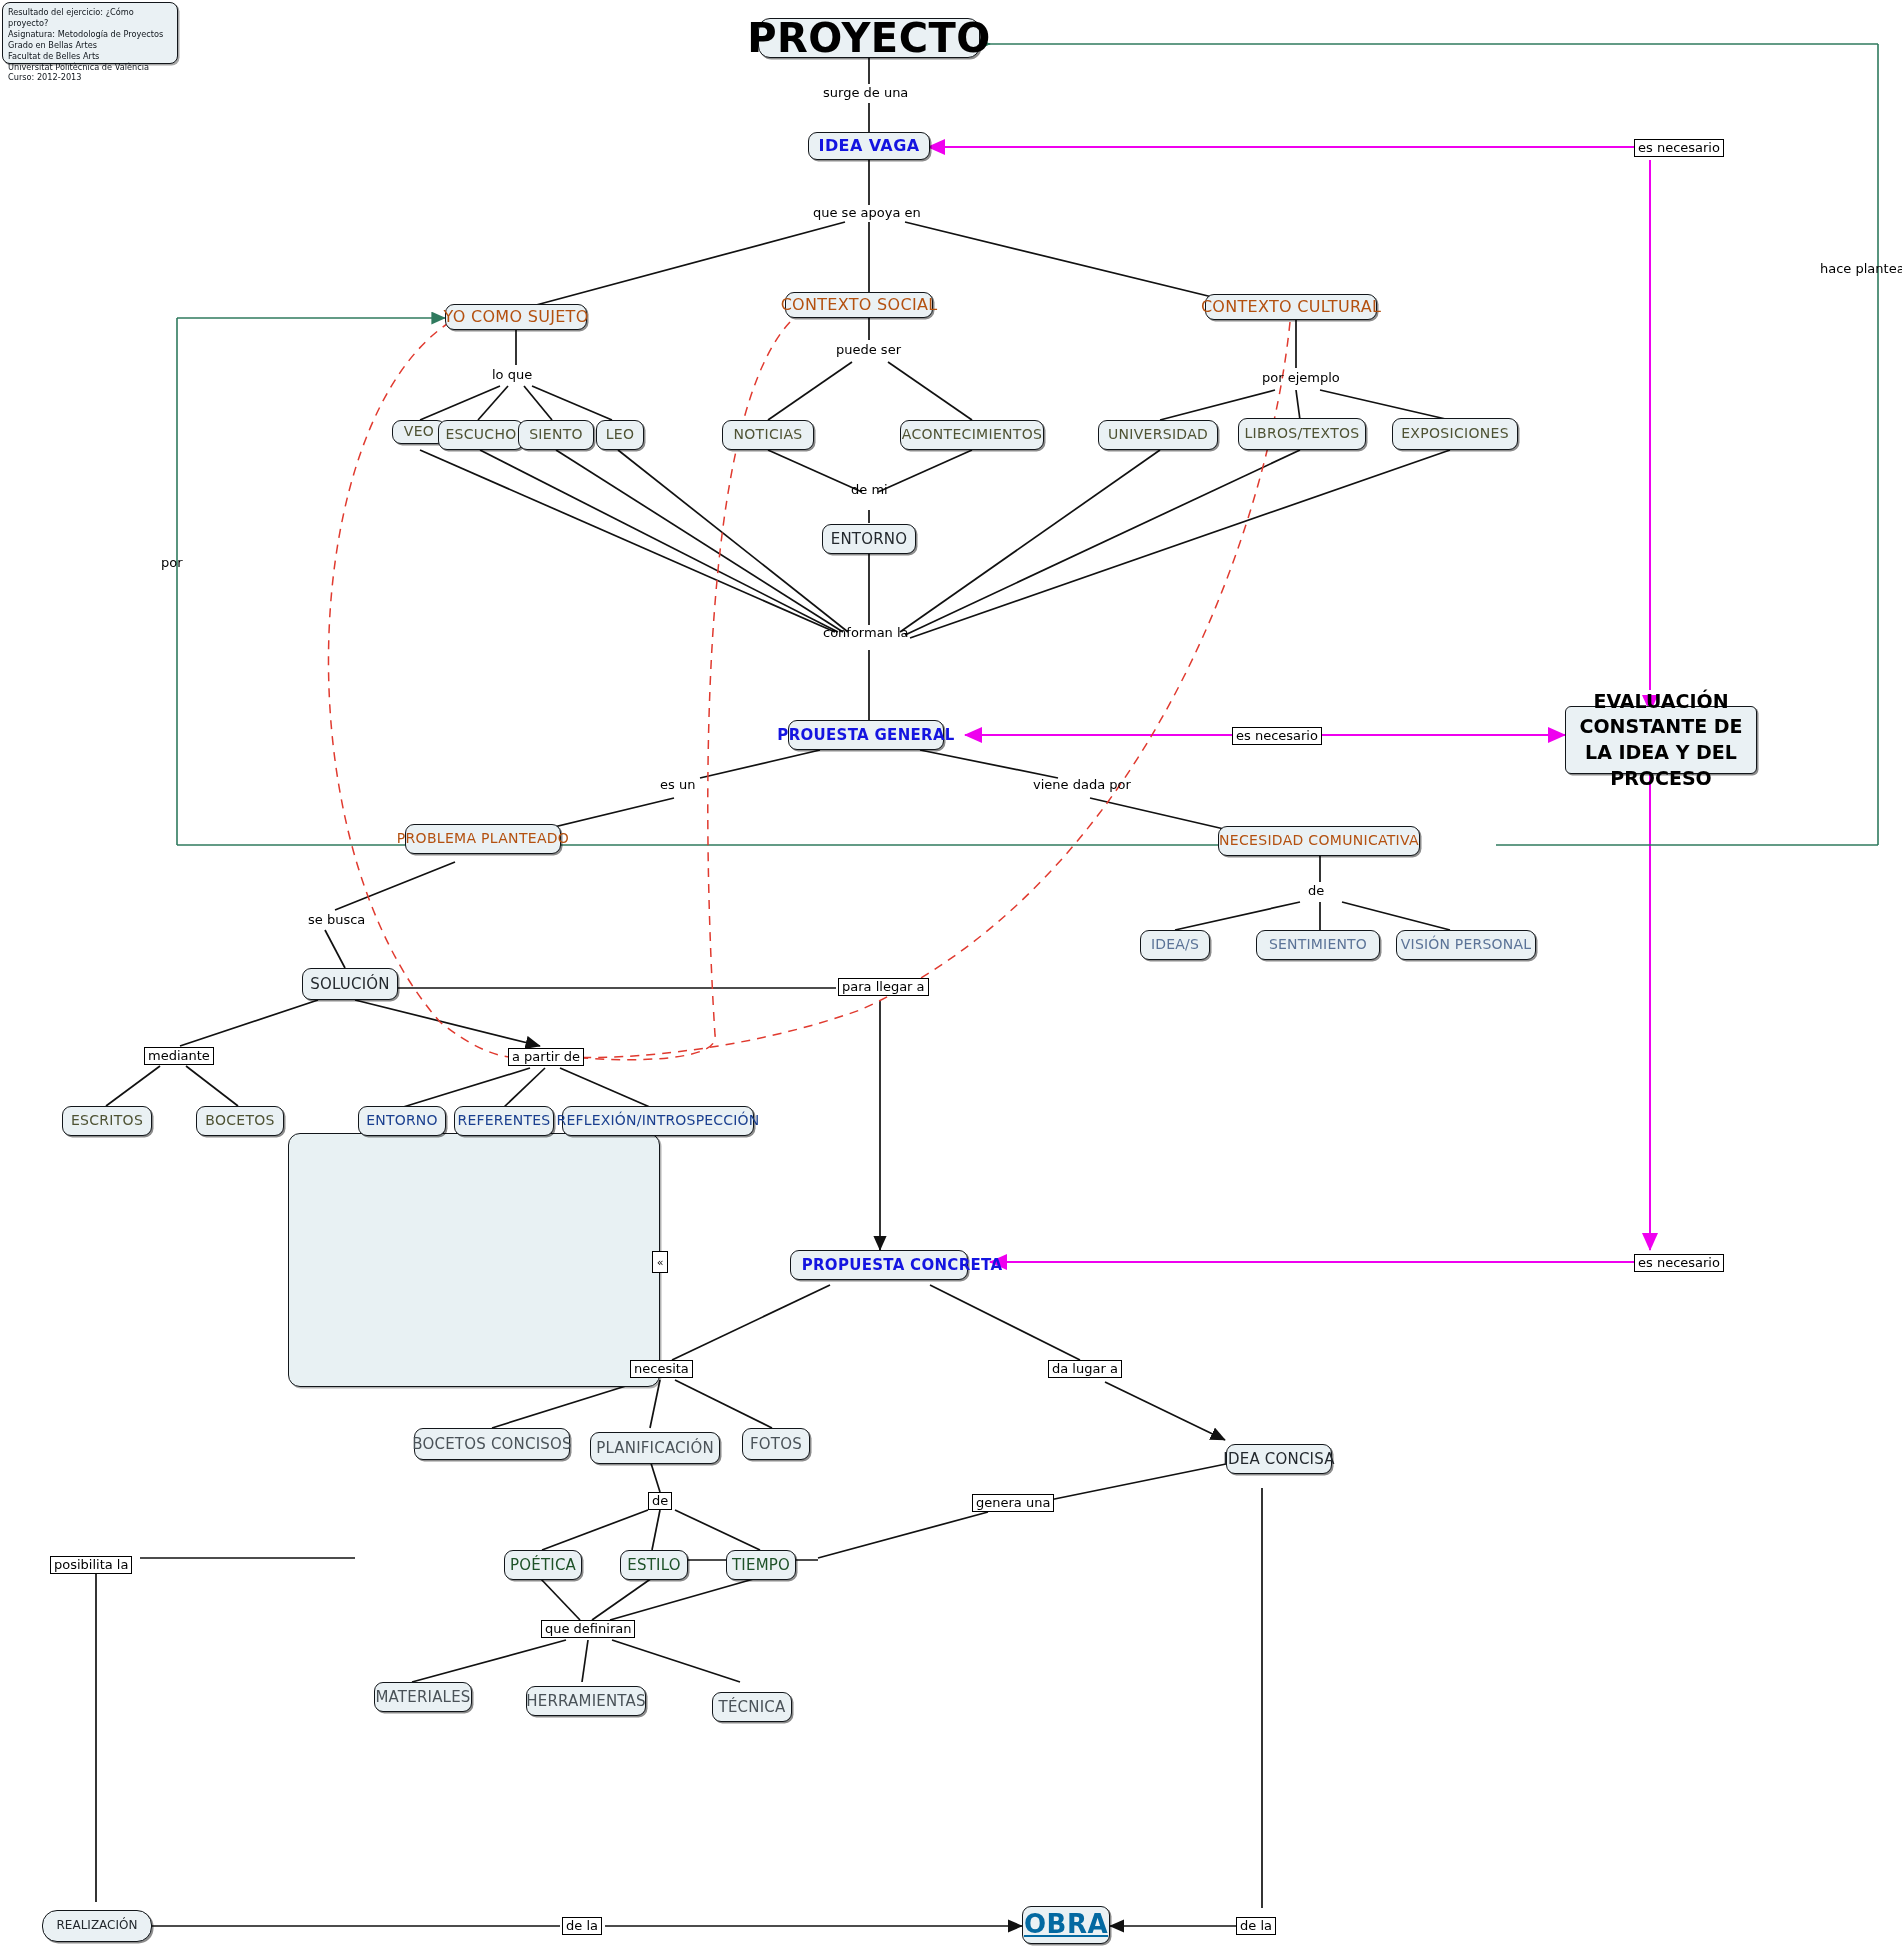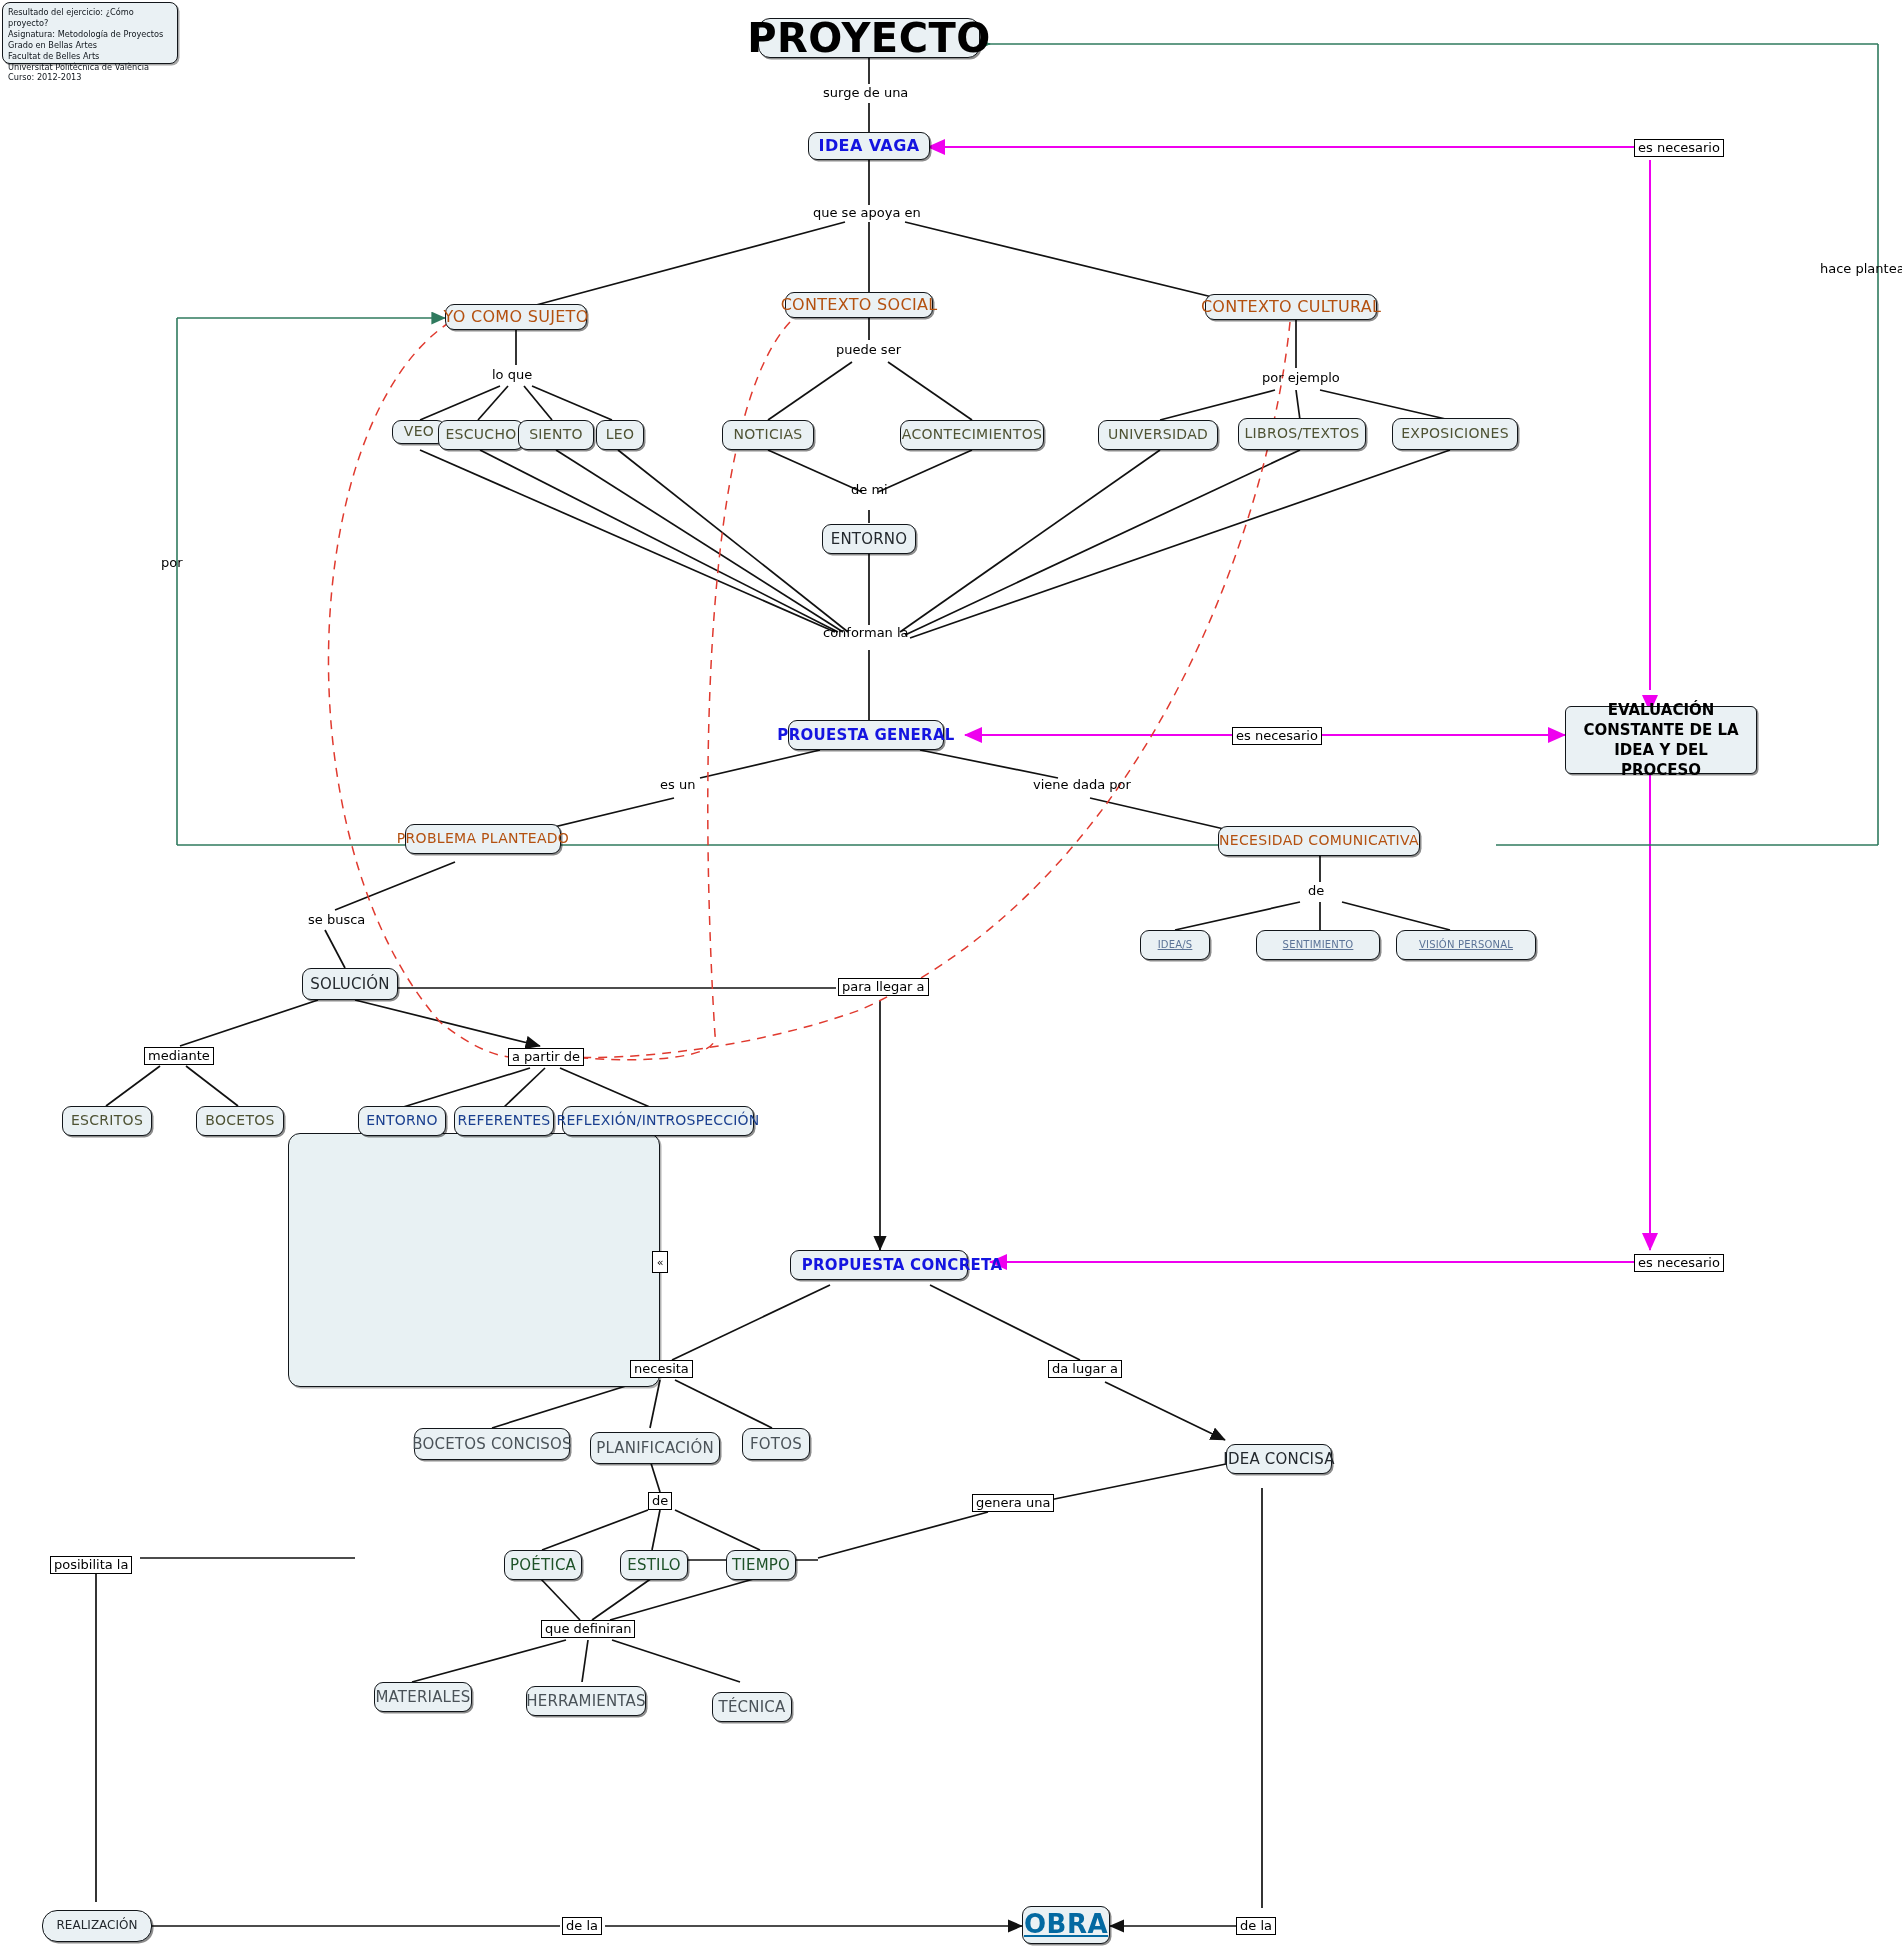--- a/index.html
+++ b/index.html
@@ -19,25 +19,25 @@
     white-space:nowrap;
     line-height:1.12;
     box-shadow:1.5px 1.5px 0 rgba(0,0,0,.45);
   }
   .n-title{font-size:40px;font-weight:bold;color:#000000;letter-spacing:.5px;border-radius:12px;}
   .n-blue{font-size:16px;font-weight:bold;color:#1414e0;letter-spacing:.4px;}
   .n-blue-sm{font-size:15px;font-weight:bold;color:#1414e0;letter-spacing:.3px;}
   .n-orange{font-size:16px;color:#b4500f;letter-spacing:.3px;}
   .n-olive{font-size:14px;color:#4e5233;letter-spacing:.3px;}
   .n-plain{font-size:15px;color:#23282d;letter-spacing:.2px;}
-  .n-slate{font-size:10px;color:#5b7397;letter-spacing:.2px;text-decoration:underline;}
+  .n-slate{font-size:14px;color:#5b7397;letter-spacing:.2px;}
   .n-navy{font-size:14px;color:#1a3f8f;letter-spacing:.2px;}
   .n-green{font-size:15px;color:#1d5127;letter-spacing:.2px;}
   .n-gray{font-size:15px;color:#4a5258;letter-spacing:.2px;}
-  .n-eval{font-size:15px;font-weight:bold;color:#000000;line-height:1.35;white-space:normal;border-radius:6px;}
+  .n-eval{font-size:19px;font-weight:bold;color:#000000;line-height:1.35;white-space:normal;border-radius:6px;}
   .n-obra{font-size:26px;font-weight:bold;color:#0369a1;letter-spacing:.5px;text-decoration:underline;}
   .n-small{font-size:12px;color:#23282d;border-radius:15px;}
 
   
   .lbl{
     position:absolute;
     font-size:13px;color:#000000;
     background:transparent;
     white-space:nowrap;
     line-height:1;

